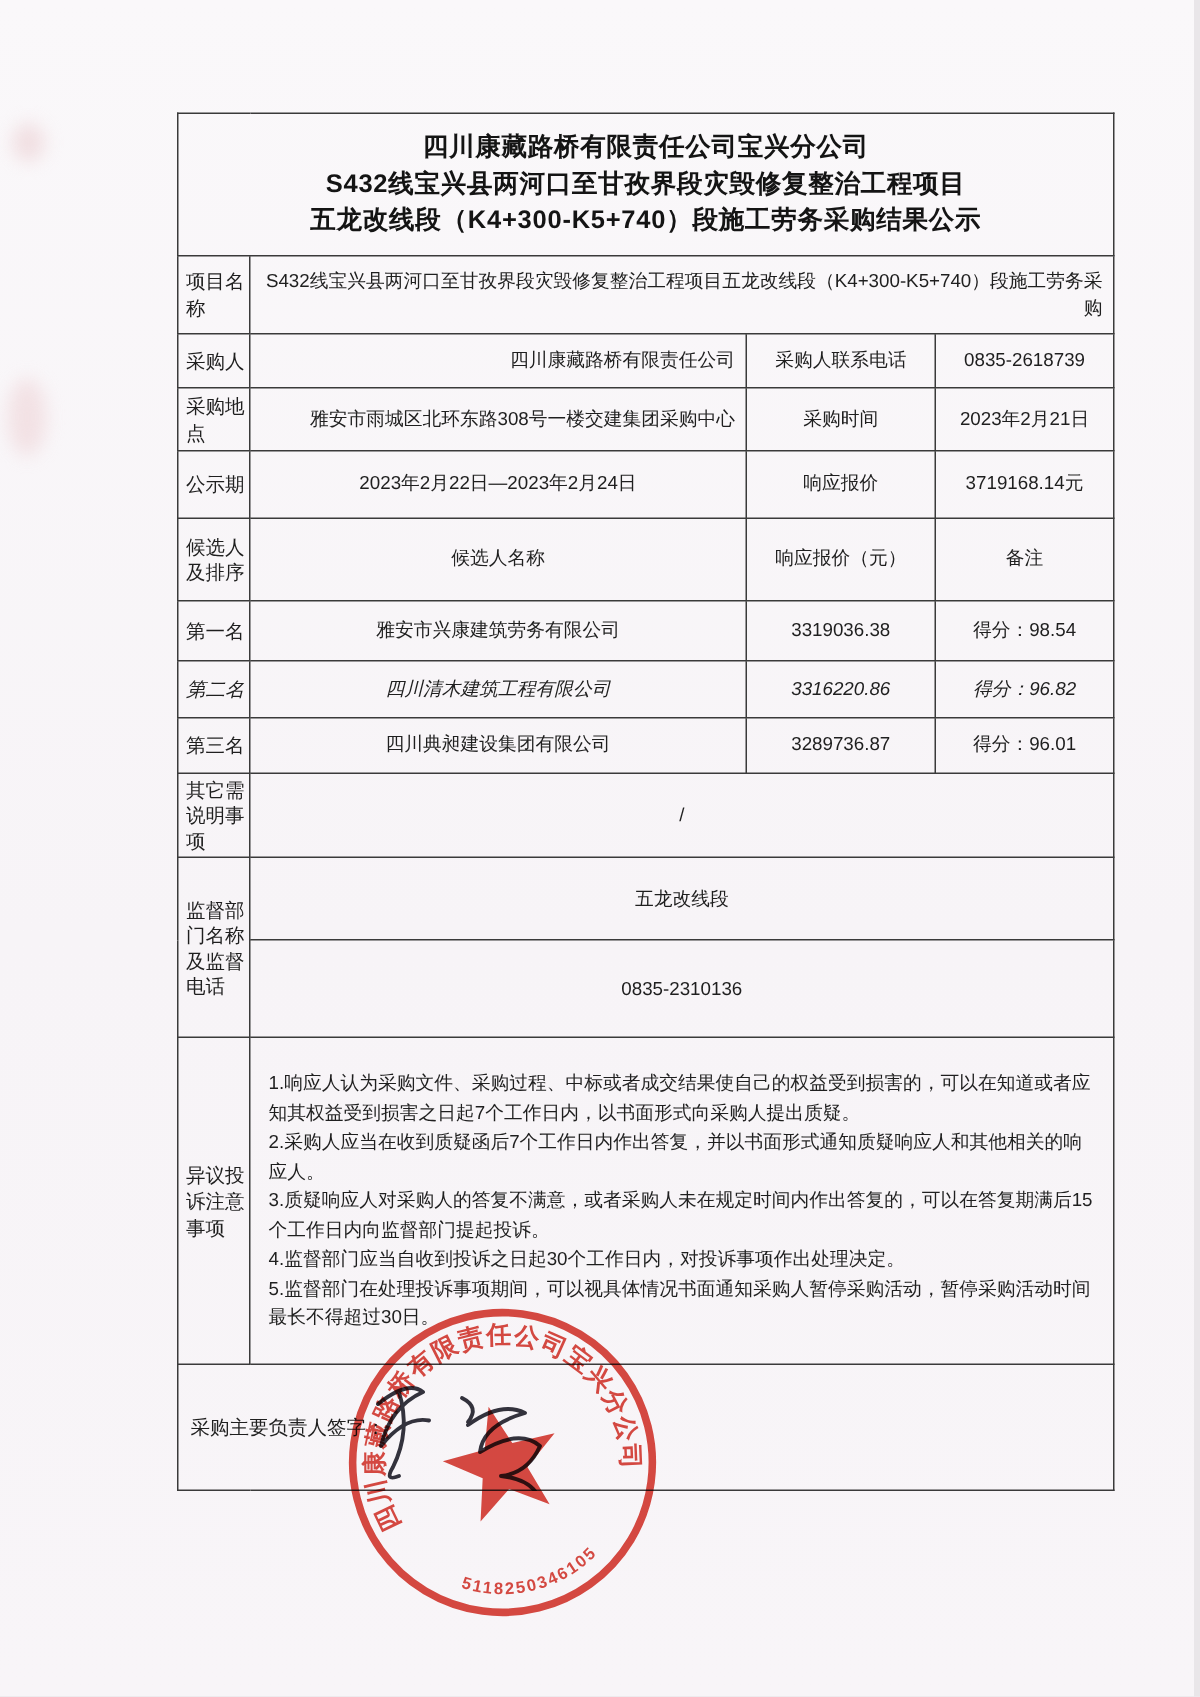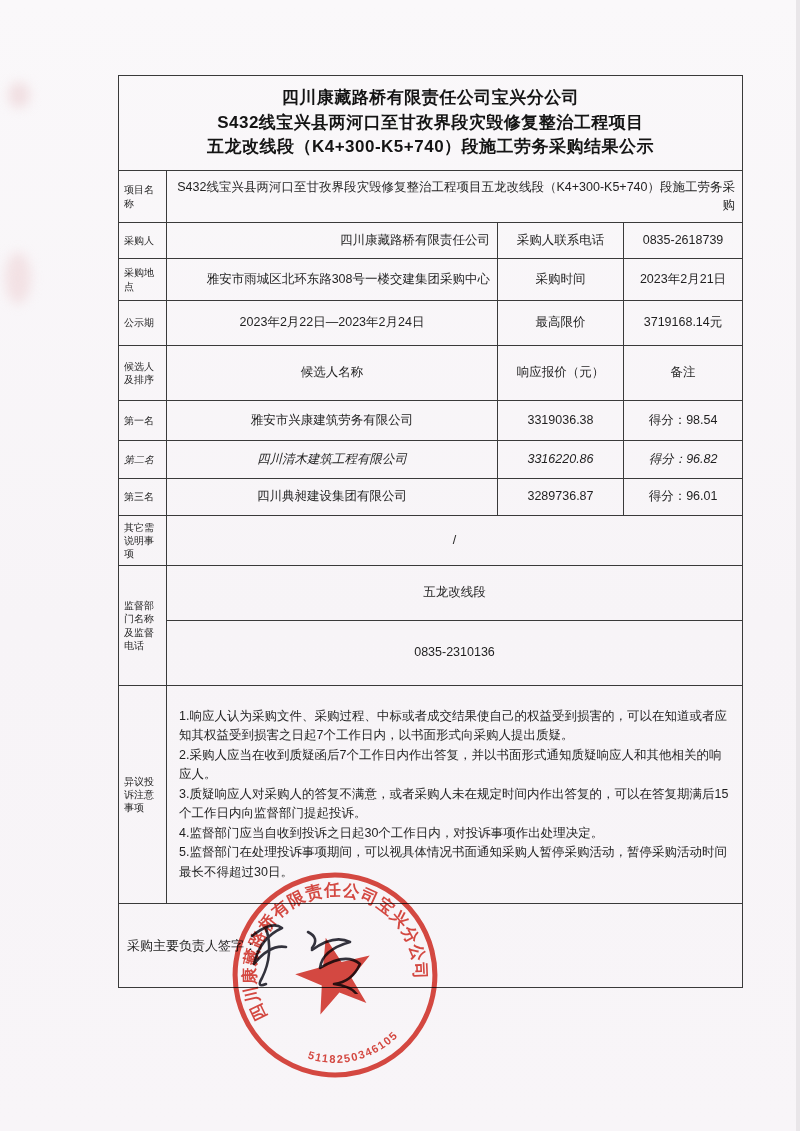--- a/index.html
+++ b/index.html
@@ -37,21 +37,21 @@
   tr.r-other{height:50px;}
   tr.r-sup1{height:55px;}
   tr.r-sup2{height:65px;padding-left:44px;}
   tr.r-objection{height:218px;}
   tr.r-sign{height:84px;}
 
   .title-cell{text-align:center;}
   .title-cell .t{
     font-weight:700;font-size:17px;line-height:24.5px;letter-spacing:.5px;color:#141414;
   }
-  .lbl{font-size:10px;line-height:1.32;padding:2px 3px 2px 5px;text-align:left;}
+  .lbl{font-size:13px;line-height:1.32;padding:2px 3px 2px 5px;text-align:left;}
   .val{font-size:12.5px;line-height:1.38;padding:2px 7px;}
   .left{text-align:right;}
   .center{text-align:center;}
   .objection-cell{padding:5px 12px;}
   .objection-cell .item{font-size:12.5px;line-height:1.56;text-align:left;}
   .sign-cell{font-size:13px;padding-left:8px;text-align:left;}
 
   .signature-svg{
     position:absolute;left:242px;top:906px;width:150px;height:88px;
     mix-blend-mode:multiply;
@@ -102,21 +102,21 @@
     <tr class="r-location">
       <td class="lbl">采购地点</td>
       <td class="val left">雅安市雨城区北环东路308号一楼交建集团采购中心</td>
       <td class="val center">采购时间</td>
       <td class="val center">2023年2月21日</td>
     </tr>
 
     <tr class="r-publicity">
       <td class="lbl">公示期</td>
       <td class="val center">2023年2月22日—2023年2月24日</td>
-      <td class="val center">最高限价</td>
+      <td class="val center">响应报价</td>
       <td class="val center">3719168.14元</td>
     </tr>
 
     <tr class="r-chead">
       <td class="lbl">候选人及排序</td>
       <td class="val center">候选人名称</td>
       <td class="val center">响应报价（元）</td>
       <td class="val center">备注</td>
     </tr>
 

